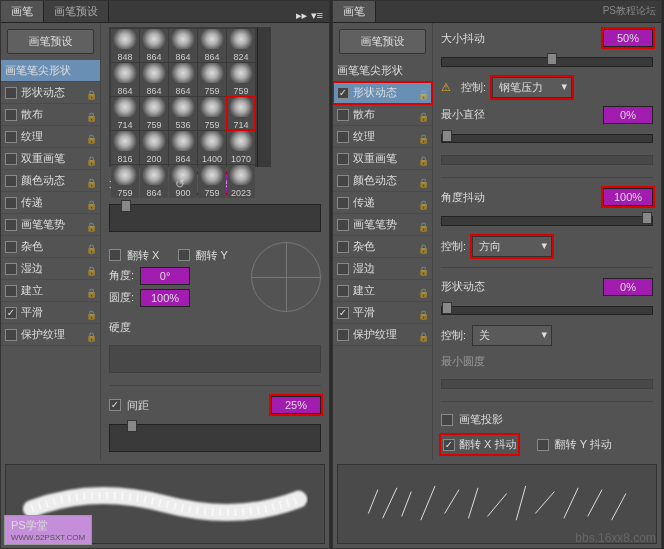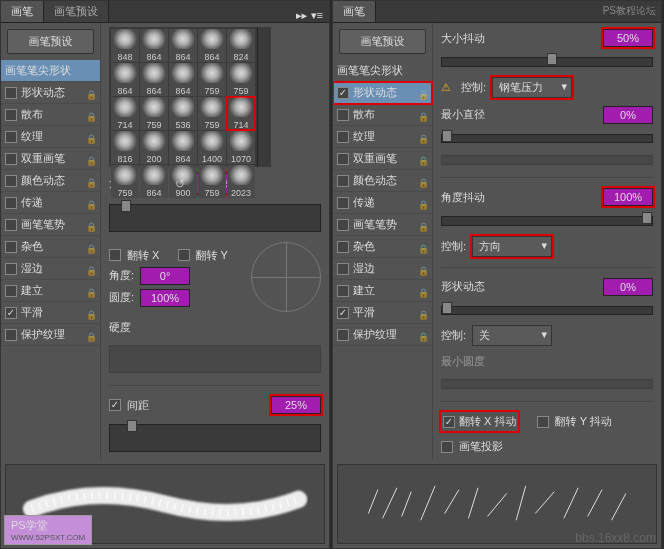--- a/index.html
+++ b/index.html
@@ -403,31 +403,31 @@
       <div class="row">
           <span>控制:</span>
           <span class="dropdown">关</span>
         </div>
       <div class="row" style="opacity:.5">
           <span>最小圆度</span>
         </div>
       <div class="slider" style="opacity:.4"></div>
       <div class="sep"></div>
       <div class="row">
+          <span class="cb"></span>
+          <span>画笔投影</span>
+        </div>
+      <div class="row">
         <span style="outline:2px solid #d00;padding:2px;display:flex;align-items:center;gap:4px">
             <span class="cb checked"></span>
             <span>翻转 X 抖动</span>
           </span>
         &nbsp;&nbsp;
         <span class="cb"></span><span>翻转 Y 抖动</span>
       </div>
-      <div class="row">
-          <span class="cb"></span>
-          <span>画笔投影</span>
-        </div>
     </div>
   </div>
   <div class="preview">
     <svg class="stroke" viewBox="0 0 300 50">
         <g stroke="#fff" opacity="0.85">
           <line x1="15" y1="35" x2="25" y2="10"></line>
           <line x1="30" y1="40" x2="45" y2="8"></line>
           <line x1="50" y1="38" x2="60" y2="12"></line>
           <line x1="70" y1="42" x2="85" y2="6"></line>
           <line x1="95" y1="35" x2="110" y2="10"></line>

